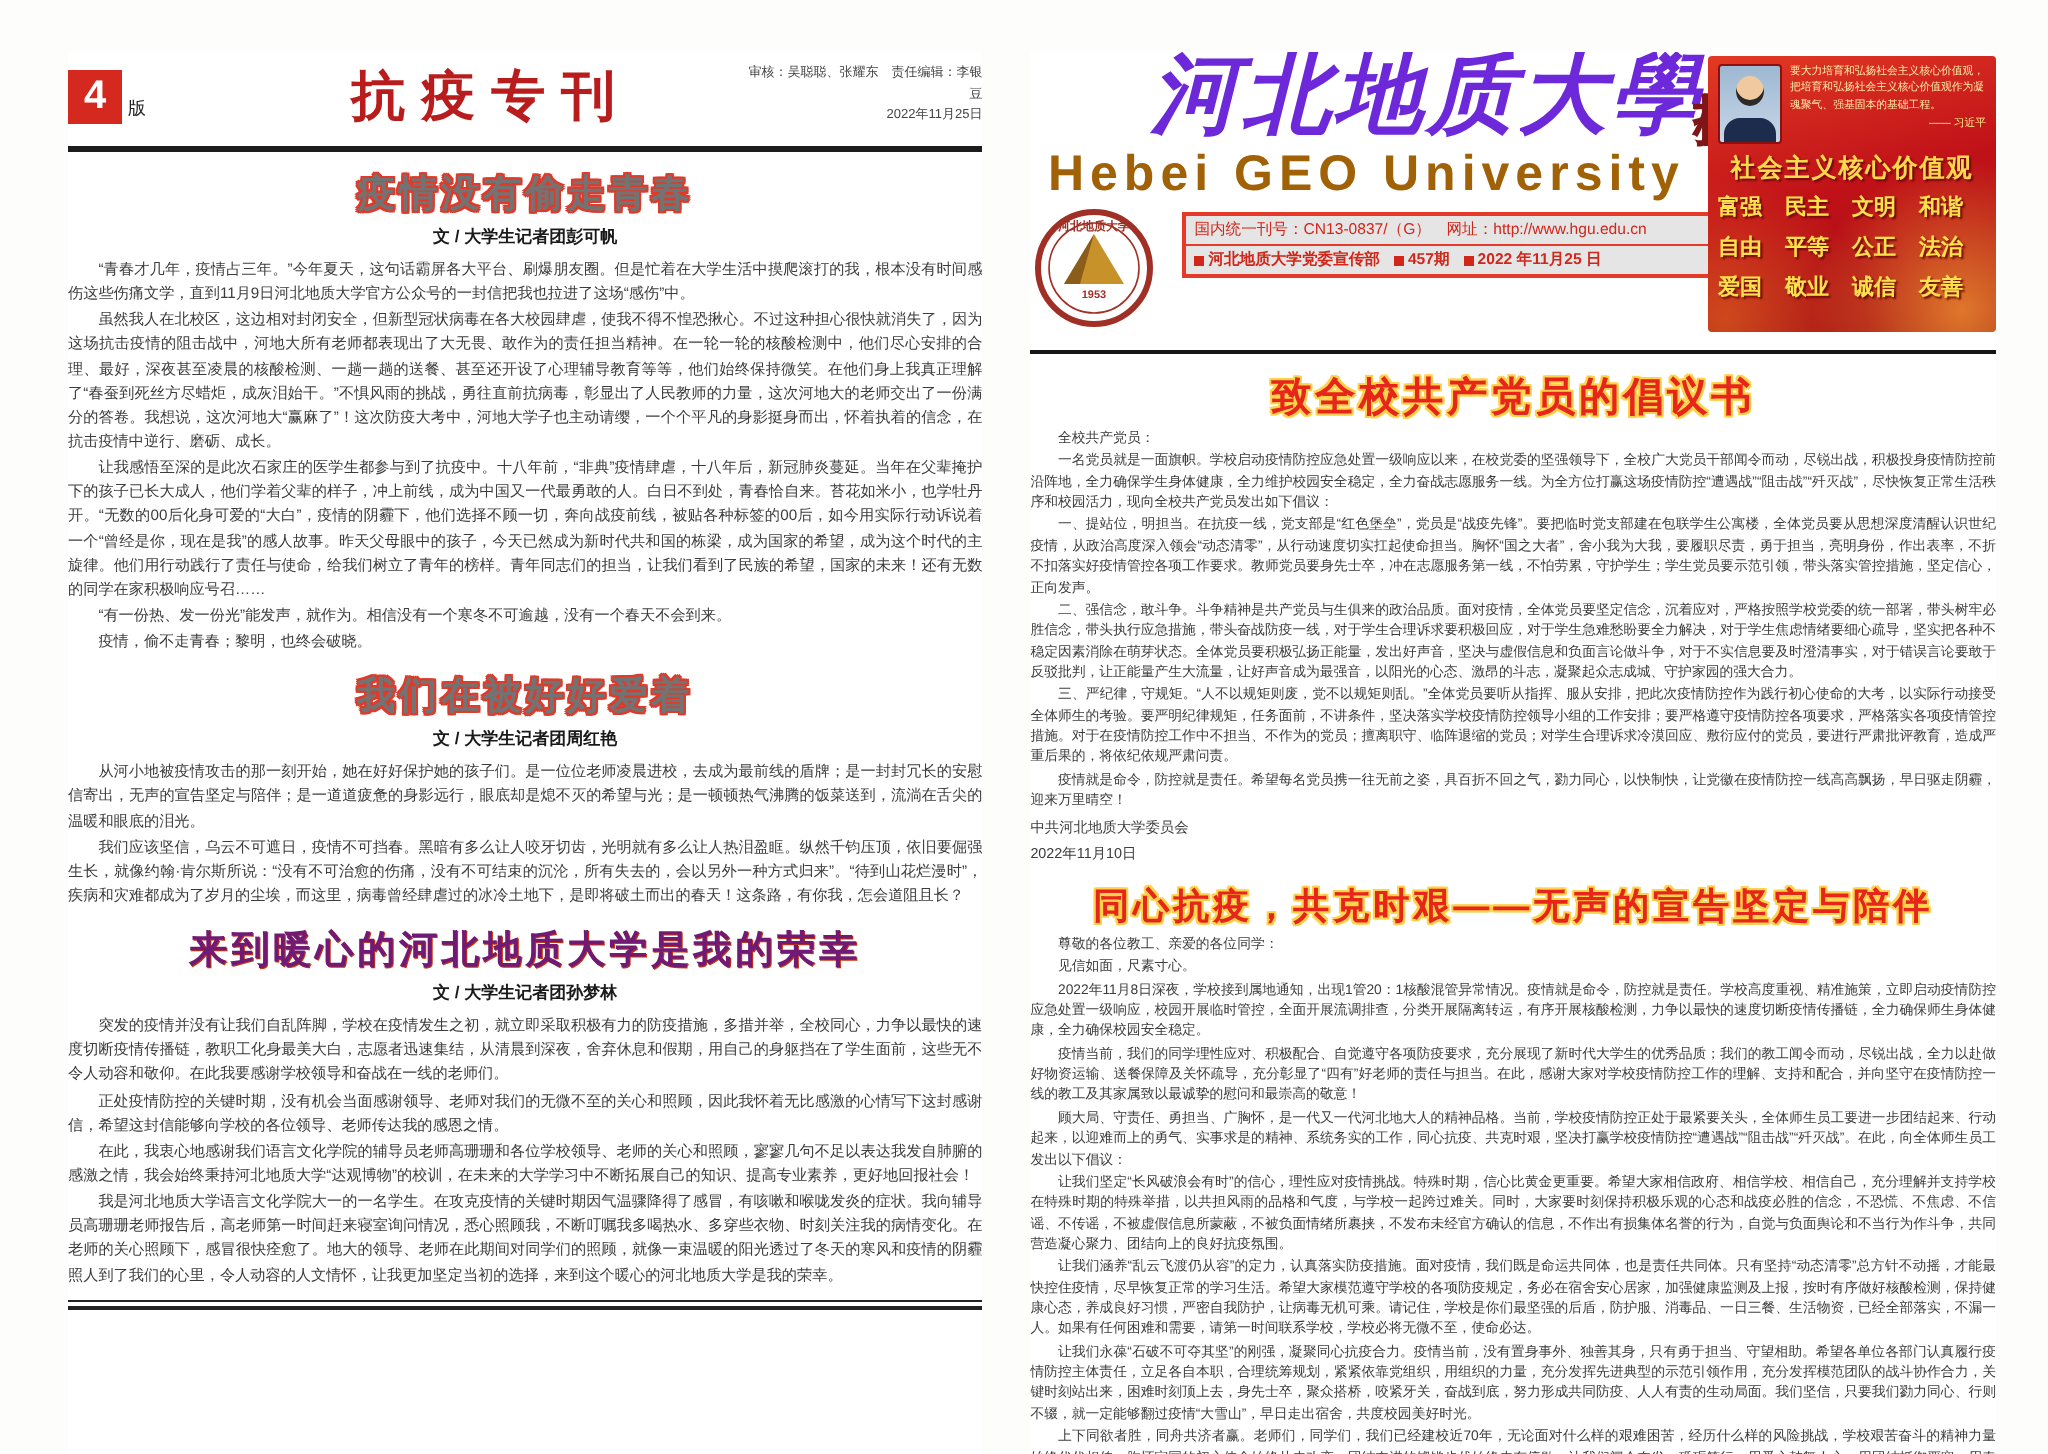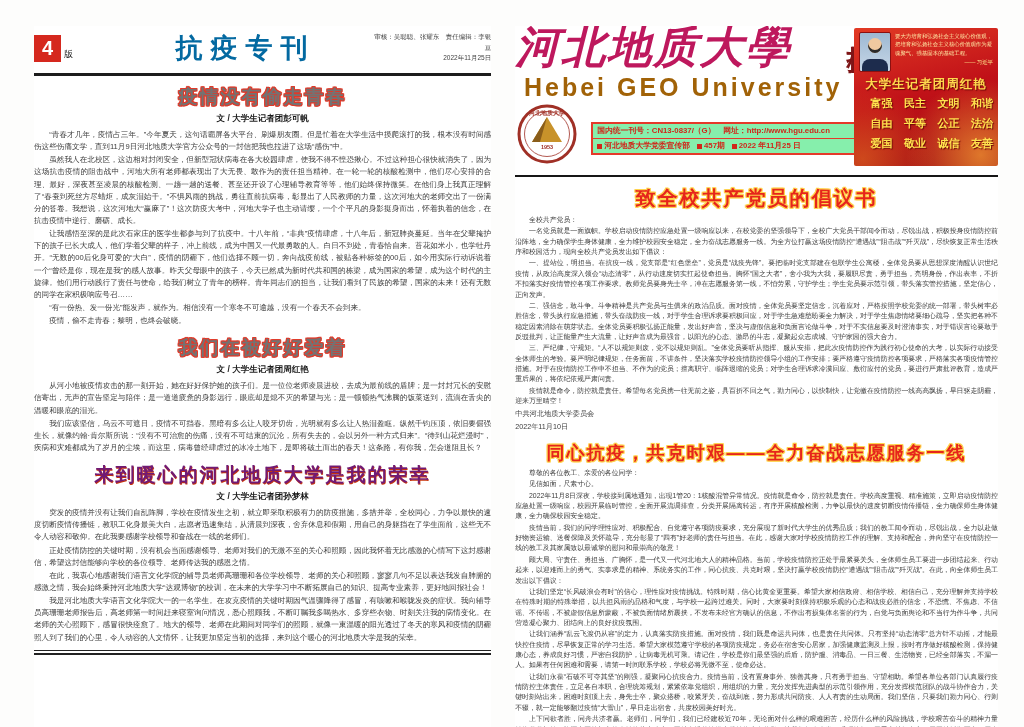--- a/index.html
+++ b/index.html
@@ -8,21 +8,21 @@
   .page{background:#fff;overflow:hidden;}
   .page-left{width:464px;}
   .page-right{width:490px;position:relative;}
 
   
   .p4-header{display:flex;align-items:center;border-bottom:3px solid #1c1c1c;padding-bottom:7px;margin-top:4px;}
   .pageno-wrap{display:flex;align-items:flex-end;gap:3px;width:86px;}
   .pageno{width:27px;height:27px;background:#d5281e;color:#fff;font-weight:bold;font-size:20px;
     display:flex;align-items:center;justify-content:center;}
   .pageno-label{font-size:9px;color:#222;padding-bottom:1px;}
-  .p4-title{flex:1;text-align:center;font-size:27px;font-weight:bold;letter-spacing:8px;color:#0369a1;}
+  .p4-title{flex:1;text-align:center;font-size:27px;font-weight:bold;letter-spacing:8px;color:#b91c1c;}
   .p4-meta{width:120px;text-align:right;font-size:6.5px;color:#444;line-height:1.6;}
 
   .article{margin-top:2px;}
   .hl{text-align:center;font-weight:bold;margin:8px 0 3px;letter-spacing:2px;}
   .hl-yellow{font-size:19px;color:#737373;
     text-shadow:1px 0 #e03a2a,-1px 0 #e03a2a,0 1px #e03a2a,0 -1px #e03a2a,
       1px 1px #e03a2a,-1px -1px #e03a2a,1px -1px #e03a2a,-1px 1px #e03a2a;}
   .hl-orange{font-size:19px;color:#701a75;text-shadow:0.5px 0.5px 0 #c8340b;}
   .hl-red{font-size:20px;color:#e6251b;
     text-shadow:1px 0 #ffd24d,-1px 0 #ffd24d,0 1px #ffd24d,0 -1px #ffd24d,
@@ -30,32 +30,32 @@
   .byline{text-align:center;font-size:8.5px;font-weight:bold;color:#1a1a1a;margin:2px 0 4px;}
   .body p.para{margin:0 0 1px;text-align:justify;text-indent:2em;color:#3c3c3c;}
   .f76 p.para{font-size:7.6px;line-height:1.6;}
   .f69 p.para{font-size:6.9px;line-height:1.5;}
   .sig{padding-right:22px;font-size:7.2px;color:#3c3c3c;line-height:1.7;margin:2px 0 4px;}
   .rule-double{border-top:1px solid #222;border-bottom:2.5px solid #222;height:2px;margin-top:6px;}
   .rule-thick{border-top:2.5px solid #161616;margin:5px 0 2px;}
 
   
   .masthead{position:relative;height:144px;}
-  .mast-cn{position:absolute;left:0;top:-8px;width:336px;text-align:left;
+  .mast-cn{position:absolute;left:0;top:-8px;width:336px;text-align:right;
     font-family:"Liberation Serif","DejaVu Serif",serif;font-weight:bold;font-style:italic;
-    font-size:44px;color:#be185d;letter-spacing:2px;white-space:nowrap;}
+    font-size:44px;color:#6d28d9;letter-spacing:2px;white-space:nowrap;}
   .mast-en{position:absolute;left:0;top:47px;width:336px;text-align:center;
     font-family:Liberation Sans, sans-serif;font-weight:bold;
     font-size:25px;color:#a16207;letter-spacing:3px;white-space:nowrap;}
   .mast-vert{position:absolute;left:330px;top:-2px;width:30px;font-size:27px;line-height:1.12;
     font-weight:bold;color:#7e1517;font-family:"Liberation Serif","DejaVu Serif",serif;
     writing-mode:vertical-rl;text-orientation:upright;}
   .seal{position:absolute;left:2px;top:78px;}
-  .infobox{position:absolute;left:76px;top:96px;width:266px;background:#86efac;
-    border:2px solid #e5392a;font-weight:bold;color:#d1261a;}
+  .infobox{position:absolute;left:76px;top:80px;width:266px;background:#e5e5e5;
+    border:2px solid #e5392a;font-weight:normal;color:#d1261a;}
   .ib-row{padding:2px 4px;font-size:7.8px;line-height:1.3;}
   .ib-row + .ib-row{border-top:1.5px solid #e5392a;}
   .ib-item{margin-right:7px;white-space:nowrap;}
   .sq{display:inline-block;width:5px;height:5px;background:#d1261a;margin-right:2px;vertical-align:middle;}
   .values-banner{position:absolute;right:0;top:2px;width:144px;height:138px;box-sizing:border-box;
     padding:4px 5px;border-radius:2px;
     background-image:radial-gradient(circle at 88% 92%,rgba(255,176,56,.65),transparent 42%),
       radial-gradient(circle at 6% 95%,rgba(255,160,40,.4),transparent 38%),
       linear-gradient(165deg,#e23a24 0%,#c01118 48%,#9c0c12 100%);}
   .vb-top{display:flex;gap:4px;}
@@ -63,21 +63,21 @@
     background:linear-gradient(#9db8d2,#c7d7e7);position:relative;overflow:hidden;}
   .portrait:before{content:"";position:absolute;left:8px;top:5px;width:14px;height:15px;border-radius:50%;
     background:#f0c9a0;box-shadow:0 -3px 0 0 #2a2a2a inset;}
   .portrait:after{content:"";position:absolute;left:2px;bottom:-2px;width:26px;height:14px;border-radius:8px 8px 0 0;
     background:#1d2c4d;}
   .vb-quote{font-size:5.4px;color:#ffeaa6;line-height:1.55;text-align:left;}
   .vb-sign{text-align:right;margin-top:1px;color:#ffe98c;}
   .vb-title{margin-top:4px;text-align:center;font-size:12.5px;font-weight:bold;color:#ffd84d;
     letter-spacing:1px;text-shadow:1px 1px 1px #6e0808;white-space:nowrap;}
   .vb-grid{margin-top:3px;display:grid;grid-template-columns:repeat(4,1fr);row-gap:5px;}
-  .vb-value{text-align:right;font-size:11px;font-weight:bold;color:#ffe14d;text-shadow:1px 1px 1px #6e0808;}
+  .vb-value{text-align:left;font-size:11px;font-weight:bold;color:#ffe14d;text-shadow:1px 1px 1px #6e0808;}
 </style>
 </head>
 <body>
 
 <div class="spread">
 
   <div class="page page-left">
     <div class="p4-header">
       <div class="pageno-wrap">
         <div class="pageno">4</div>
@@ -148,21 +148,21 @@
       </div>
 
       <div class="values-banner">
         <div class="vb-top">
           <div class="portrait"></div>
           <div class="vb-quote">
             <span>要大力培育和弘扬社会主义核心价值观，把培育和弘扬社会主义核心价值观作为凝魂聚气、强基固本的基础工程。</span>
             <div class="vb-sign">—— 习近平</div>
           </div>
         </div>
-        <div class="vb-title">大学生记者团周红艳</div>
+        <div class="vb-title">社会主义核心价值观</div>
         <div class="vb-grid">
             <span class="vb-value">富强</span>
             <span class="vb-value">民主</span>
             <span class="vb-value">文明</span>
             <span class="vb-value">和谐</span>
             <span class="vb-value">自由</span>
             <span class="vb-value">平等</span>
             <span class="vb-value">公正</span>
             <span class="vb-value">法治</span>
             <span class="vb-value">爱国</span>
@@ -185,21 +185,21 @@
           <p class="para">三、严纪律，守规矩。“人不以规矩则废，党不以规矩则乱。”全体党员要听从指挥、服从安排，把此次疫情防控作为践行初心使命的大考，以实际行动接受全体师生的考验。要严明纪律规矩，任务面前，不讲条件，坚决落实学校疫情防控领导小组的工作安排；要严格遵守疫情防控各项要求，严格落实各项疫情管控措施。对于在疫情防控工作中不担当、不作为的党员；擅离职守、临阵退缩的党员；对学生合理诉求冷漠回应、敷衍应付的党员，要进行严肃批评教育，造成严重后果的，将依纪依规严肃问责。</p>
           <p class="para">疫情就是命令，防控就是责任。希望每名党员携一往无前之姿，具百折不回之气，勠力同心，以快制快，让党徽在疫情防控一线高高飘扬，早日驱走阴霾，迎来万里晴空！</p>
         </div>
       <div class="sig">
         <div>中共河北地质大学委员会</div>
         <div>2022年11月10日</div>
       </div>
     </div>
 
     <div class="article">
-      <h2 class="hl hl-red" style="font-size:18px;">同心抗疫，共克时艰——全力奋战志愿服务一线</h2>
+      <h2 class="hl hl-red" style="font-size:18px;">同心抗疫，共克时艰——无声的宣告坚定与陪伴</h2>
       <div class="body f69">
           <p class="para">尊敬的各位教工、亲爱的各位同学：</p>
           <p class="para">见信如面，尺素寸心。</p>
           <p class="para">2022年11月8日深夜，学校接到属地通知，出现1管20：1核酸混管异常情况。疫情就是命令，防控就是责任。学校高度重视、精准施策，立即启动疫情防控应急处置一级响应，校园开展临时管控，全面开展流调排查，分类开展隔离转运，有序开展核酸检测，力争以最快的速度切断疫情传播链，全力确保师生身体健康，全力确保校园安全稳定。</p>
           <p class="para">疫情当前，我们的同学理性应对、积极配合、自觉遵守各项防疫要求，充分展现了新时代大学生的优秀品质；我们的教工闻令而动，尽锐出战，全力以赴做好物资运输、送餐保障及关怀疏导，充分彰显了“四有”好老师的责任与担当。在此，感谢大家对学校疫情防控工作的理解、支持和配合，并向坚守在疫情防控一线的教工及其家属致以最诚挚的慰问和最崇高的敬意！</p>
           <p class="para">顾大局、守责任、勇担当、广胸怀，是一代又一代河北地大人的精神品格。当前，学校疫情防控正处于最紧要关头，全体师生员工要进一步团结起来、行动起来，以迎难而上的勇气、实事求是的精神、系统务实的工作，同心抗疫、共克时艰，坚决打赢学校疫情防控“遭遇战”“阻击战”“歼灭战”。在此，向全体师生员工发出以下倡议：</p>
           <p class="para">让我们坚定“长风破浪会有时”的信心，理性应对疫情挑战。特殊时期，信心比黄金更重要。希望大家相信政府、相信学校、相信自己，充分理解并支持学校在特殊时期的特殊举措，以共担风雨的品格和气度，与学校一起跨过难关。同时，大家要时刻保持积极乐观的心态和战疫必胜的信念，不恐慌、不焦虑、不信谣、不传谣，不被虚假信息所蒙蔽，不被负面情绪所裹挟，不发布未经官方确认的信息，不作出有损集体名誉的行为，自觉与负面舆论和不当行为作斗争，共同营造凝心聚力、团结向上的良好抗疫氛围。</p>
           <p class="para">让我们涵养“乱云飞渡仍从容”的定力，认真落实防疫措施。面对疫情，我们既是命运共同体，也是责任共同体。只有坚持“动态清零”总方针不动摇，才能最快控住疫情，尽早恢复正常的学习生活。希望大家模范遵守学校的各项防疫规定，务必在宿舍安心居家，加强健康监测及上报，按时有序做好核酸检测，保持健康心态，养成良好习惯，严密自我防护，让病毒无机可乘。请记住，学校是你们最坚强的后盾，防护服、消毒品、一日三餐、生活物资，已经全部落实，不漏一人。如果有任何困难和需要，请第一时间联系学校，学校必将无微不至，使命必达。</p>
           <p class="para">让我们永葆“石破不可夺其坚”的刚强，凝聚同心抗疫合力。疫情当前，没有置身事外、独善其身，只有勇于担当、守望相助。希望各单位各部门认真履行疫情防控主体责任，立足各自本职，合理统筹规划，紧紧依靠党组织，用组织的力量，充分发挥先进典型的示范引领作用，充分发挥模范团队的战斗协作合力，关键时刻站出来，困难时刻顶上去，身先士卒，聚众搭桥，咬紧牙关，奋战到底，努力形成共同防疫、人人有责的生动局面。我们坚信，只要我们勠力同心、行则不辍，就一定能够翻过疫情“大雪山”，早日走出宿舍，共度校园美好时光。</p>
           <p class="para">上下同欲者胜，同舟共济者赢。老师们，同学们，我们已经建校近70年，无论面对什么样的艰难困苦，经历什么样的风险挑战，学校艰苦奋斗的精神力量始终代代相传，胸怀家国的初心使命始终从未改变，团结奋进的铿锵步伐始终未有停歇。让我们闻令奋发、砥砺笃行，用爱心鼓舞人心，用团结抵御严寒，用奉献积聚力量，共同打赢疫情防控这场硬仗，共同守护美好平安的校园，为河北地质大学更加美好的明天而努力奋斗。</p>

